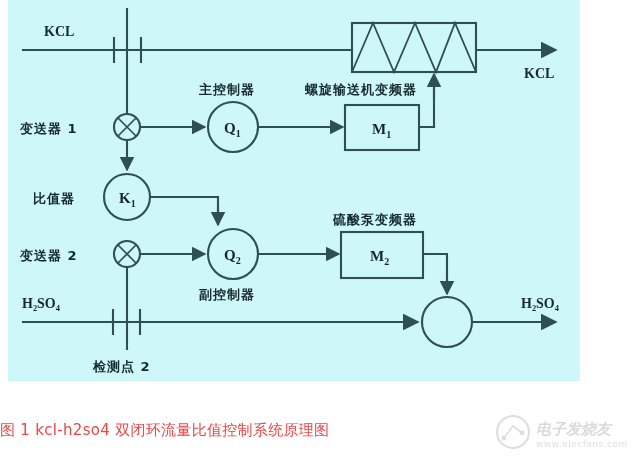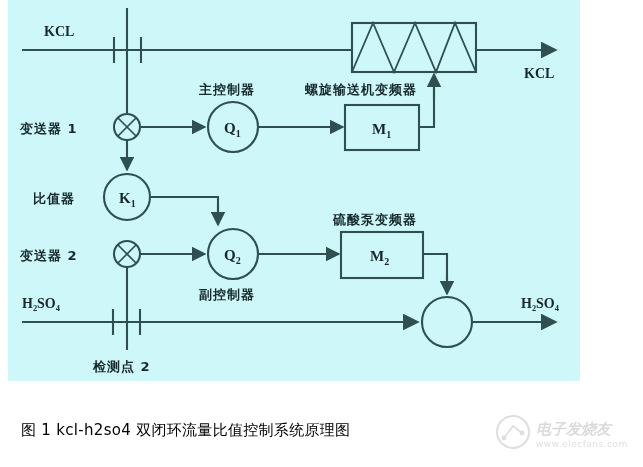--- a/index.html
+++ b/index.html
@@ -29,25 +29,25 @@
   }
   .blk{
     font-family:"Liberation Serif","DejaVu Serif",serif;
     font-weight:bold;
     fill:#16262a;
     font-size:15px;
   }
   .sub{font-size:10px;}
   .caption{
     position:absolute;
-    left:21px;
+    left:0;
     top:421px;
     font-family:"DejaVu Sans","Liberation Sans",sans-serif;
     font-size:15px;
-    color:#000000;
+    color:#ef4444;
     white-space:nowrap;
     letter-spacing:0.3px;
   }
   .watermark{
     position:absolute;
     left:493px; top:412px;
     width:140px;height:44px;
     opacity:.32;
   }
   .wm-text{

